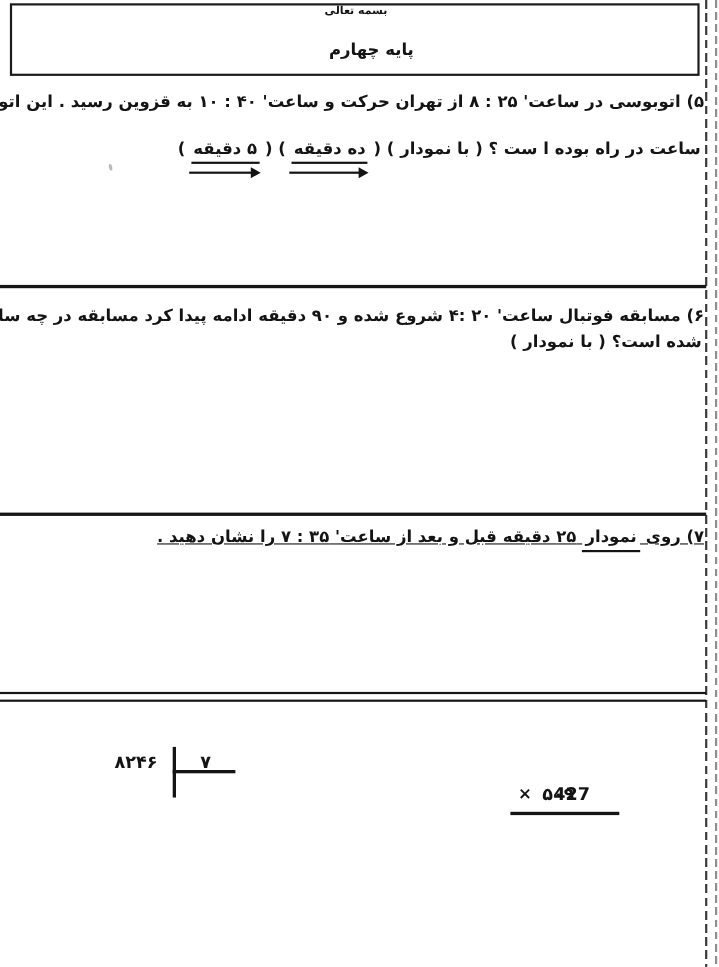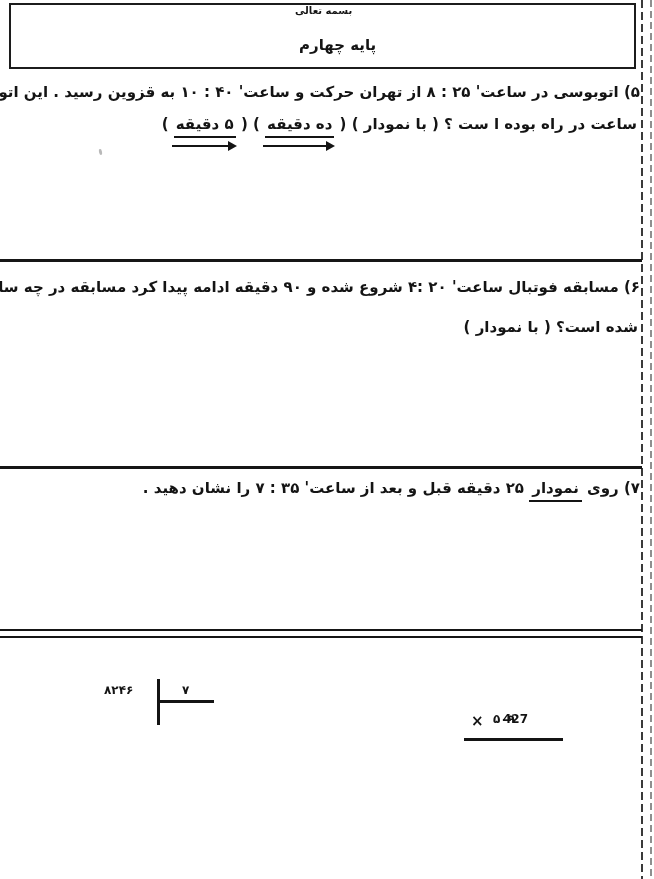--- a/index.html
+++ b/index.html
@@ -26,52 +26,52 @@
   .s3a{top:629px;height:2px;}
   .s3b{top:635.5px;height:2px;}
   
   .arrowed{position:relative;display:inline-block;border-bottom:2px solid #141414;padding:0 2px 1px;}
   .arr{position:absolute;left:-2px;right:2px;top:100%;margin-top:9px;height:2px;background:#141414;}
   .arr::after{content:"";position:absolute;right:-3px;top:-4.5px;width:0;height:0;
     border-left:9px solid #141414;border-top:5px solid transparent;border-bottom:5px solid transparent;}
   
   .ul{display:inline-block;border-bottom:2px solid #141414;padding:0 3px 1px;}
   
-  .math{position:absolute;font-size:12px;white-space:nowrap;}
+  .math{position:absolute;font-size:16px;white-space:nowrap;}
   .op{font-size:15px;}
   .vline{position:absolute;left:157px;top:679px;width:2.5px;height:46px;background:#141414;}
   .hline{position:absolute;left:157px;top:700px;width:57px;height:2.5px;background:#141414;}
   .mline{position:absolute;left:464px;top:738px;width:99px;height:2.5px;background:#141414;}
   .stray{position:absolute;left:99px;top:149px;width:3px;height:6px;background:#b9b9b9;border-radius:45%;transform:rotate(-12deg);}
 </style>
 </head>
 <body>
 
 <div class="page">
 
   <div class="edge e1"></div>
   <div class="edge e2"></div>
 
   <div class="hbox">
     <span class="hbis">بسمه تعالی</span>
     <span class="hgrade">پایه چهارم</span>
   </div>
 
   <p class="q" style="top:82px;right:14px;">۵) اتوبوسی در ساعت' ۲۵ : ۸ از تهران حرکت و ساعت' ۴۰ : ۱۰ به قزوین رسید . این اتوبوس چند</p>
-  <p class="q" style="top:114px;right:17px;"><span>ساعت در راه بوده ا ست ؟ ( با نمودار ) ( </span><span class="arrowed"><span>ده دقیقه</span><span class="arr"></span></span><span> ) ( </span><span class="arrowed"><span>۵ دقیقه</span><span class="arr"></span></span><span> )</span></p>
+  <p class="q" style="top:125px;right:17px;"><span>ساعت در راه بوده ا ست ؟ ( با نمودار ) ( </span><span class="arrowed"><span>ده دقیقه</span><span class="arr"></span></span><span> ) ( </span><span class="arrowed"><span>۵ دقیقه</span><span class="arr"></span></span><span> )</span></p>
   <span class="stray"></span>
 
   <div class="sep s1"></div>
 
   <p class="q" style="top:277px;right:14px;">۶) مسابقه فوتبال ساعت' ۲۰ :۴ شروع شده و ۹۰ دقیقه ادامه پیدا کرد مسابقه در چه ساعتی تمام</p>
-  <p class="q" style="top:317px;right:16px;">شده است؟ ( با نمودار )</p>
+  <p class="q" style="top:300px;right:16px;">شده است؟ ( با نمودار )</p>
 
   <div class="sep s2"></div>
 
-  <p class="q" style="top:478px;right:14px;"><span>۷) روی </span><span class="ul"><span>نمودار</span></span><span> ۲۵ دقیقه قبل و بعد از ساعت' ۳۵ : ۷ را نشان دهید .</span></p>
+  <p class="q" style="top:478px;right:14px;text-decoration:underline;"><span>۷) روی </span><span class="ul"><span>نمودار</span></span><span> ۲۵ دقیقه قبل و بعد از ساعت' ۳۵ : ۷ را نشان دهید .</span></p>
 
   <div class="sep s3a"></div>
   <div class="sep s3b"></div>
 
 
   <span class="math" style="left:104px;top:683px;">۸۲۴۶</span>
   <span class="vline"></span>
   <span class="hline"></span>
   <span class="math" style="left:182px;top:683px;">۷</span>
 

